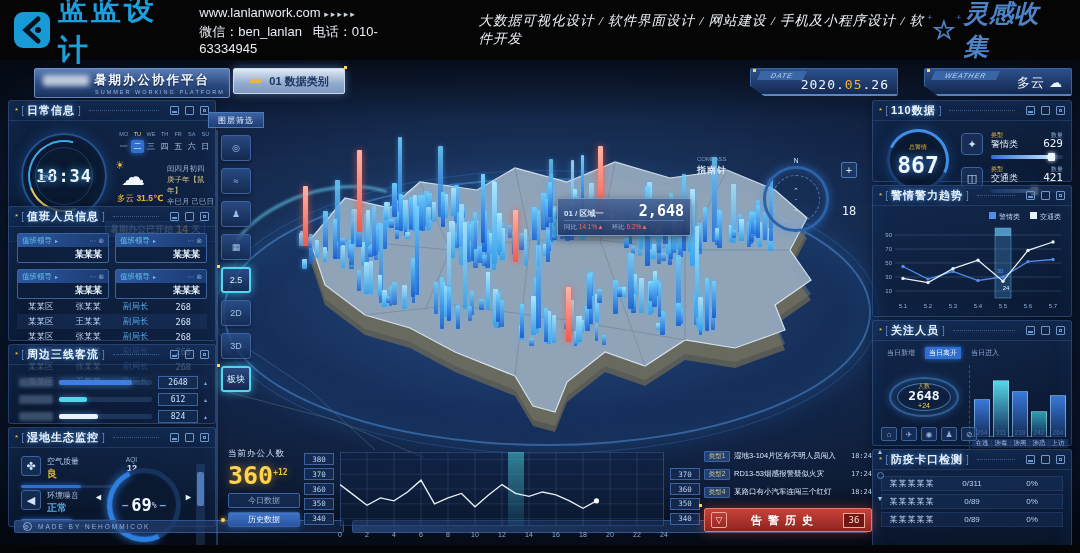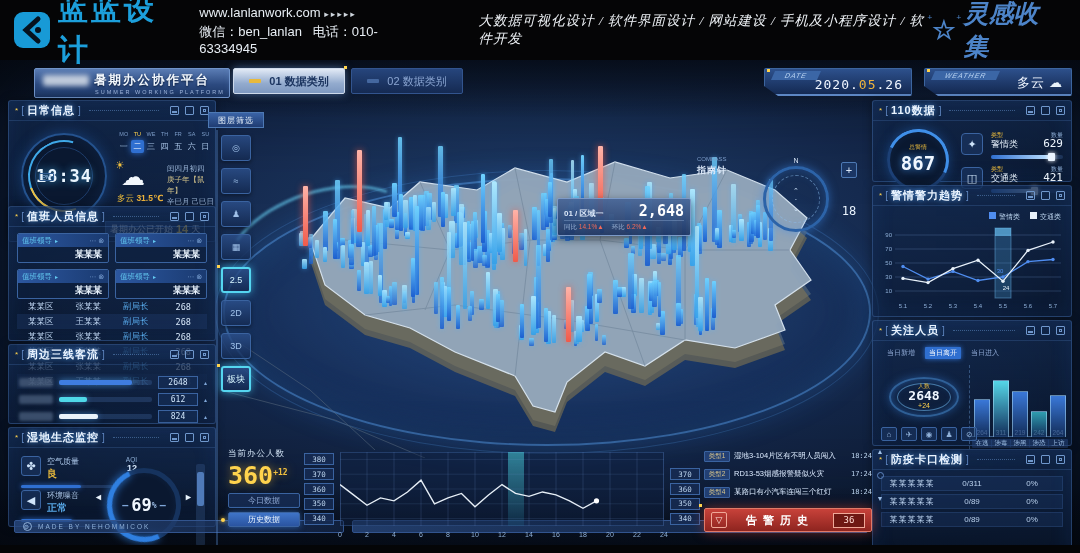--- a/index.html
+++ b/index.html
@@ -42,21 +42,21 @@
   .tabs{position:absolute;left:233px;top:8px;display:flex;gap:6px;z-index:5}
   .tab{width:112px;height:26px;display:flex;align-items:center;justify-content:center;gap:8px;
     font-size:11px;border-radius:2px;cursor:pointer;position:relative}
   .tab .dash-ic{width:12px;height:4px;border-radius:1px}
   .tab.active{background:linear-gradient(180deg,#e2eaf6,#93abce 60%,#7e98c0);color:#1c3560;font-weight:bold;
     border:1px solid #cdd9ea;box-shadow:0 0 8px rgba(120,170,240,.5)}
   .tab.active .dash-ic{background:#e8b93c}
   .tab.inactive{background:linear-gradient(180deg,#26457c,#152a52);color:#8ba6d2;border:1px solid #32548e}
   .tab.inactive .dash-ic{background:#44679f}
   .tab.active:after{content:"";position:absolute;top:-3px;right:-3px;width:3px;height:3px;background:#ffd34d}
-  .chips{position:absolute;right:8px;top:8px;display:flex;gap:12px;z-index:5}
+  .chips{position:absolute;right:8px;top:8px;display:flex;gap:26px;z-index:5}
   .chip{position:relative;width:148px;height:28px;
     background:linear-gradient(180deg,rgba(52,92,160,.85),rgba(22,46,92,.8));
     border:1px solid #3c659f;border-bottom:2px solid #5d87c4;border-radius:2px;
     clip-path:polygon(0 0,100% 0,100% 100%,14px 100%,0 calc(100% - 10px))}
   .chip-label{position:absolute;top:2px;left:8px;font-size:7px;letter-spacing:1px;color:#bcd6f4;
     background:#3b66a6;padding:1px 12px;transform:skewX(-24deg)}
   .chip-tick{position:absolute;top:0;left:2px;width:3px;height:3px;background:#ffd34d}
   .chip-value{position:absolute;right:8px;bottom:2px;font-size:13px;letter-spacing:1px;color:#f0f6ff;
     font-family:"DejaVu Sans Mono","Liberation Mono",monospace}
   .chip-value .yel{color:#f0b43c}
@@ -236,30 +236,30 @@
   .asb{position:absolute;right:-14px;top:0;width:12px;height:54px;display:flex;flex-direction:column;
     align-items:center;justify-content:space-between;color:#9fc0e8;font-size:7px}
   .asb .mid{width:7px;height:7px;border:1px solid #5f86c0;border-radius:50%}
   .banner{position:absolute;left:704px;top:448px;width:168px;height:24px;z-index:9;
     background:linear-gradient(180deg,#c8423a,#8e241f);border:1px solid #e07a68;border-radius:2px;
     display:flex;align-items:center;padding:0 6px;gap:8px;box-shadow:0 0 12px rgba(220,70,50,.5)}
   .banner:before{content:"";position:absolute;top:-5px;left:-6px;width:3px;height:3px;background:#ffd34d}
   .btn-tri{width:16px;height:16px;border:1px solid #f0a898;display:flex;align-items:center;justify-content:center;
     color:#ffe2da;font-size:9px;border-radius:2px}
   .btitle{flex:1;text-align:center;color:#fff;font-size:11px;font-weight:bold;letter-spacing:6px}
-  .bcount{width:32px;height:15px;background:#6e1813;border:1px solid #f0a898;color:#ffd9d2;font-size:9px;
+  .bcount{width:22px;height:15px;background:#6e1813;border:1px solid #f0a898;color:#ffd9d2;font-size:9px;
     display:flex;align-items:center;justify-content:center;font-family:"DejaVu Sans Mono",monospace}
   
   .g867{position:absolute;left:14px;top:28px;width:62px;height:62px;border-radius:50%;
     border:3px solid #1c4076;background:radial-gradient(circle,#0a1830 55%,#102648 100%);
     box-shadow:0 0 12px rgba(40,120,220,.4)}
   .g867:before{content:"";position:absolute;inset:-3px;border-radius:50%;border:3px solid transparent;
     border-top-color:#3f8fe8;border-right-color:#3f8fe8;transform:rotate(-20deg)}
   .g867 .lab{position:absolute;top:11px;width:100%;text-align:center;font-size:6px;color:#e8b93c}
-  .g867 .num{position:absolute;top:20px;width:100%;text-align:center;font-size:19px;font-weight:bold;
+  .g867 .num{position:absolute;top:20px;width:100%;text-align:center;font-size:23px;font-weight:bold;
     color:#f0f7ff;font-family:"DejaVu Sans Mono",monospace;text-shadow:0 0 8px #3f8fe8}
   .r110{position:absolute;left:88px;right:8px;height:30px}
   .r110 .ric{position:absolute;left:0;top:2px;width:22px;height:22px;border:1px solid #3a63a0;border-radius:4px;
     background:rgba(30,60,110,.5);display:flex;align-items:center;justify-content:center;color:#cfe4fa;font-size:11px}
   .r110 .tl{position:absolute;left:30px;top:0;font-size:6px;color:#e8b93c}
   .r110 .tn{position:absolute;left:30px;top:7px;font-size:9px;color:#e8f2fc}
   .r110 .cl{position:absolute;right:0;top:0;font-size:6px;color:#8fb0d8}
   .r110 .cn{position:absolute;right:0;top:6px;font-size:11px;color:#f0f7ff;font-family:"DejaVu Sans Mono",monospace}
   .r110 .trk{position:absolute;left:30px;right:0;bottom:2px;height:4px;background:rgba(70,110,170,.3);border-radius:2px}
   .r110 .trk i{position:absolute;left:0;top:0;bottom:0;background:linear-gradient(90deg,#2f6fd0,#bfe2ff);
@@ -335,24 +335,20 @@
     <div class="title-main">
         <span class="blur-block"></span>
       <span>暑期办公协作平台</span>
       </div>
     <div class="title-sub">SUMMER WORKING PLATFORM</div>
   </div>
   <div class="tabs">
     <div class="tab active">
       <span class="dash-ic"></span>
       <span>01 数据类别</span>
-      </div>
-    <div class="tab inactive">
-      <span class="dash-ic"></span>
-      <span>02 数据类别</span>
       </div>
   </div>
   <div class="chips">
     <div class="chip">
       <span class="chip-tick"></span>
       <span class="chip-label">DATE</span>
       <span class="chip-value"><span>2020.</span><span class="yel">05</span><span>.26</span></span>
     </div>
     <div class="chip">
       <span class="chip-tick"></span>

